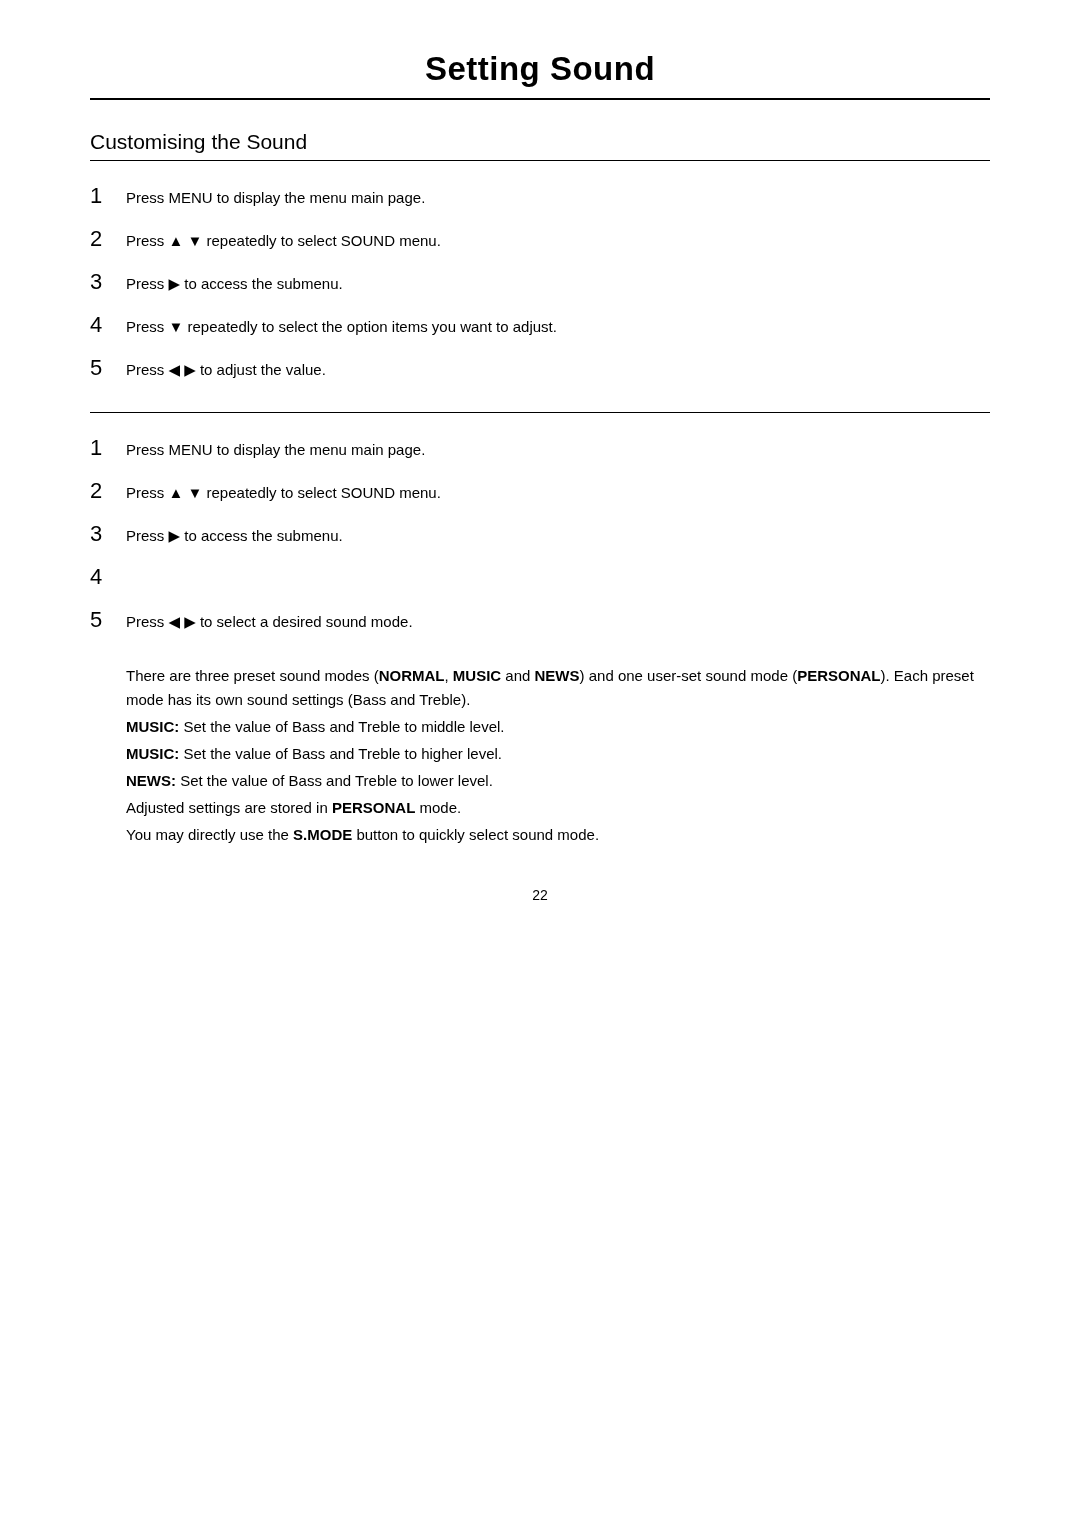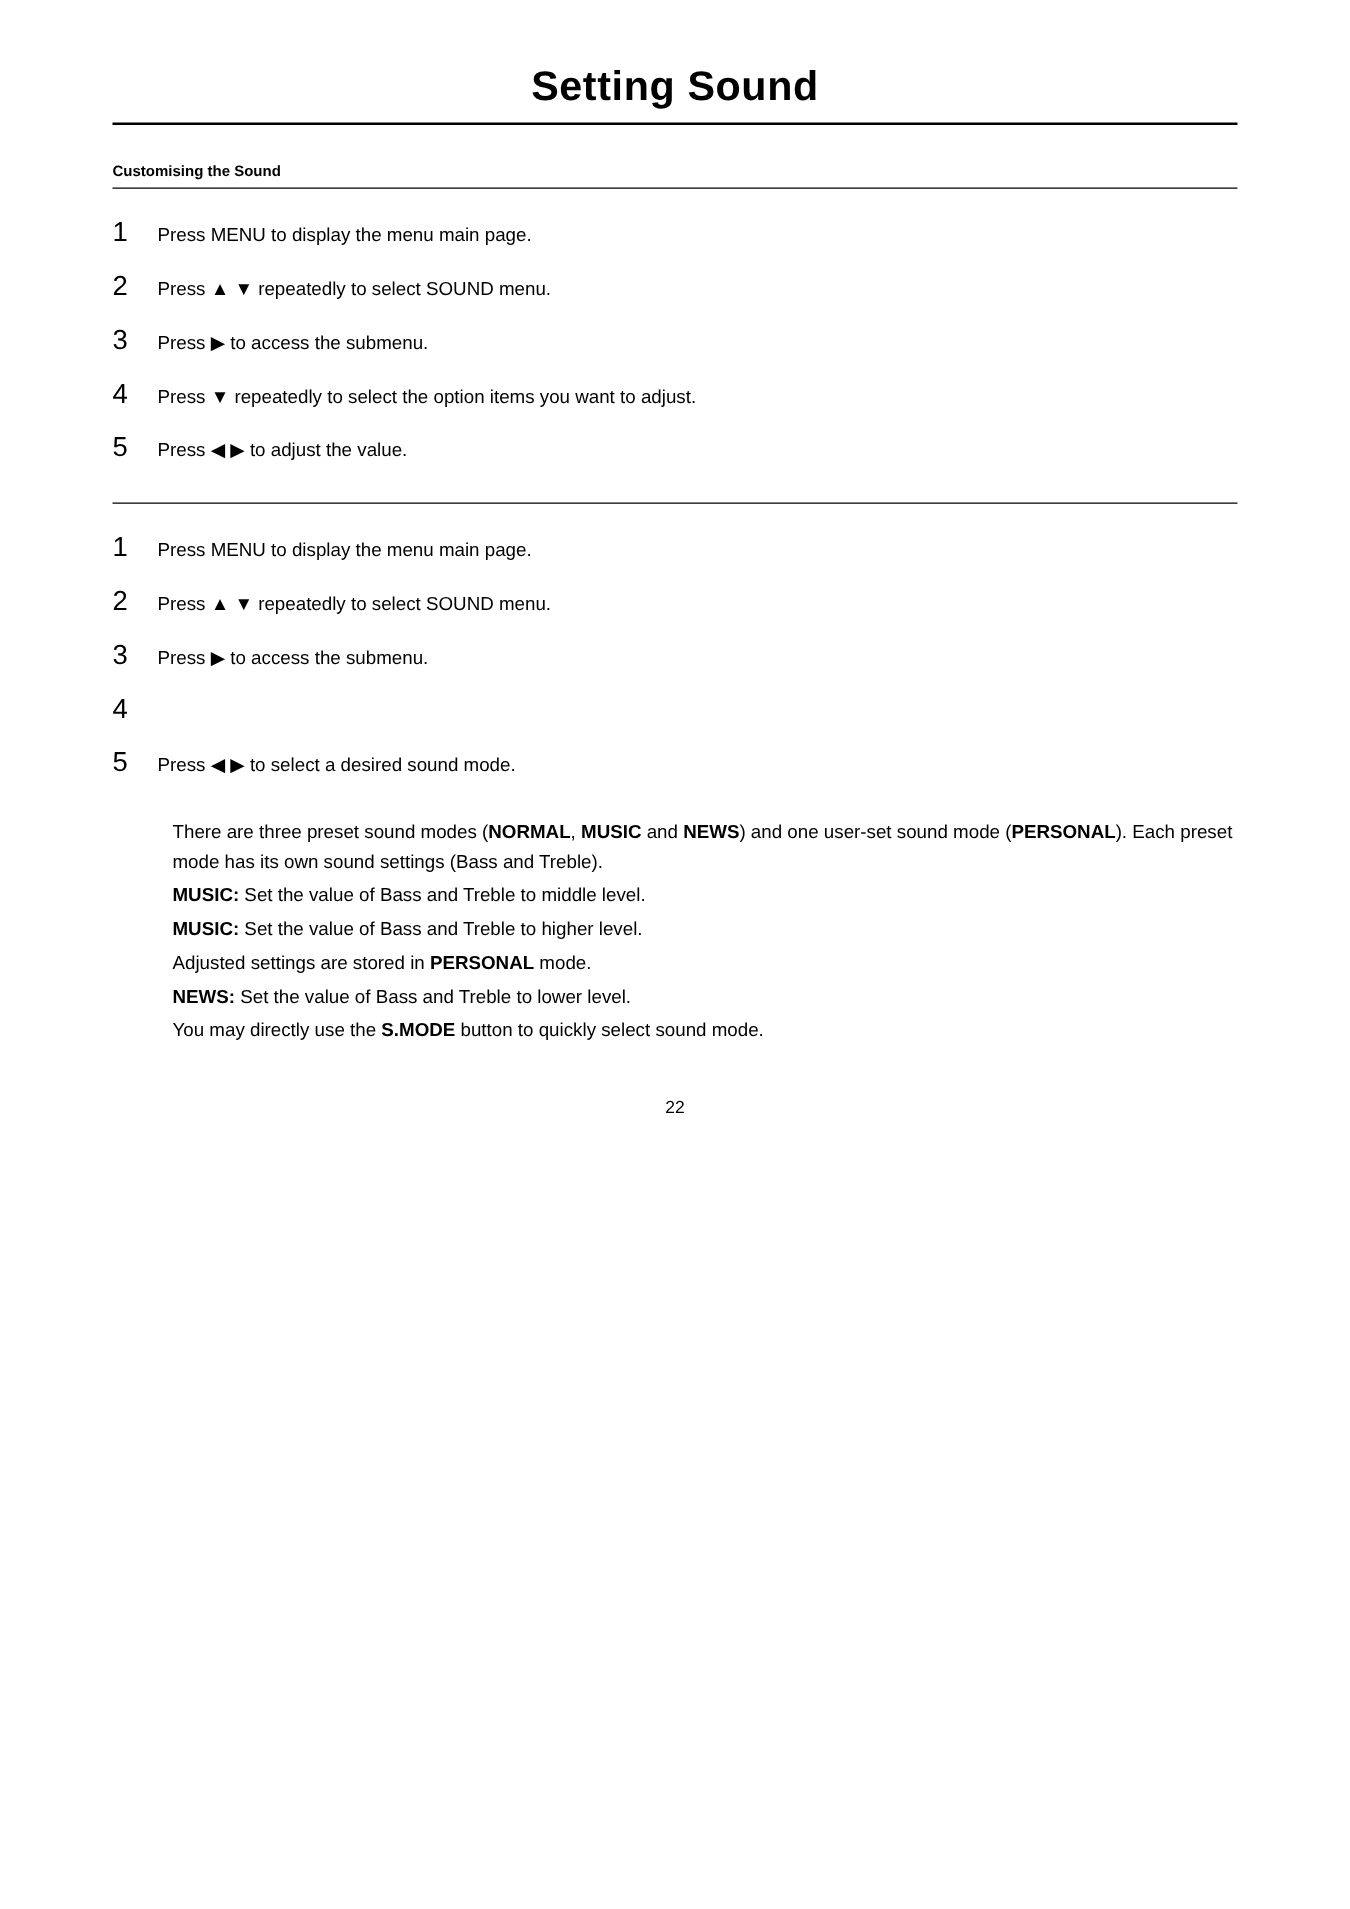--- a/index.html
+++ b/index.html
@@ -34,22 +34,22 @@
       letter-spacing: 0.5px;
     }
 
     .title-underline {
       border: none;
       border-top: 2px solid #000;
       margin-bottom: 30px;
     }
 
     .section-title {
-      font-size: 12px;
-      font-weight: bold;
+      font-size: 21px;
+      font-weight: normal;
       margin-bottom: 6px;
     }
 
     .section-underline {
       border: none;
       border-top: 1.5px solid #000;
       margin-bottom: 18px;
     }
 
     .steps {
@@ -81,21 +81,20 @@
 
     .notes {
       margin-left: 36px;
       margin-bottom: 20px;
       line-height: 1.6;
       font-size: 15px;
     }
 
     .notes p {
       margin-bottom: 3px;
-      margin-left: 12px;
     }
 
     .notes b {
       font-weight: bold;
     }
 
     .page-footer {
       text-align: center;
       font-size: 14px;
       color: #000;
@@ -157,21 +156,21 @@
     <li class="step">
       <span class="step-number">5</span>
       <span class="step-text">Press ◀ ▶ to select a desired sound mode.</span>
     </li>
   </ol>
 
   <div class="notes">
     <p>There are three preset sound modes (<b>NORMAL</b>, <b>MUSIC</b> and <b>NEWS</b>) and one user-set sound mode (<b>PERSONAL</b>). Each preset mode has its own sound settings (Bass and Treble).</p>
     <p><b>MUSIC:</b> Set the value of Bass and Treble to middle level.</p>
     <p><b>MUSIC:</b> Set the value of Bass and Treble to higher level.</p>
+    <p><b>NEWS:</b> Set the value of Bass and Treble to lower level.</p>
     <p>Adjusted settings are stored in <b>PERSONAL</b> mode.</p>
-    <p><b>NEWS:</b> Set the value of Bass and Treble to lower level.</p>
     <p>You may directly use the <b>S.MODE</b> button to quickly select sound mode.</p>
   </div>
 
   <div class="page-footer">
     <span>22</span>
   </div>
 </div>
 
 </body></html>

